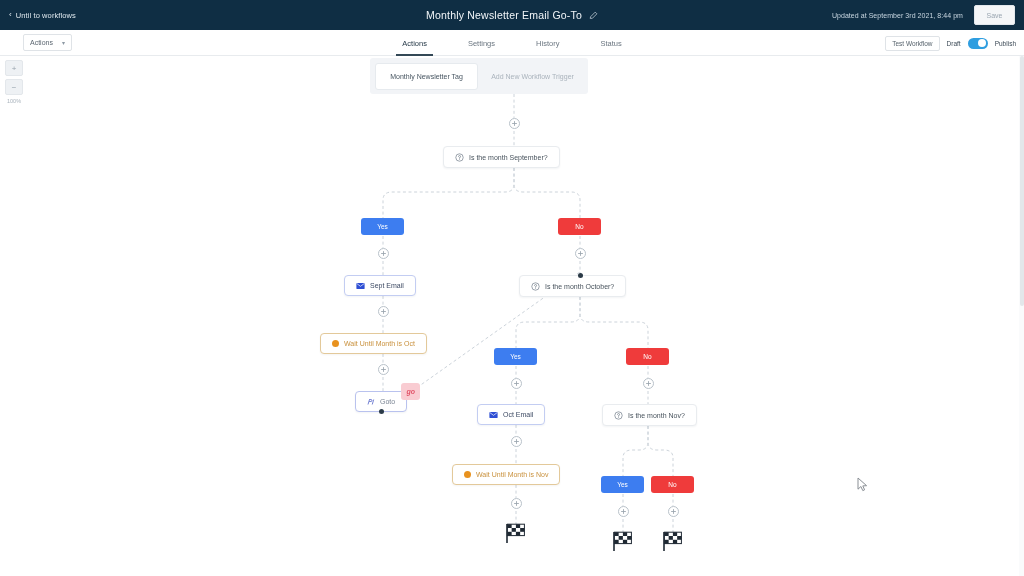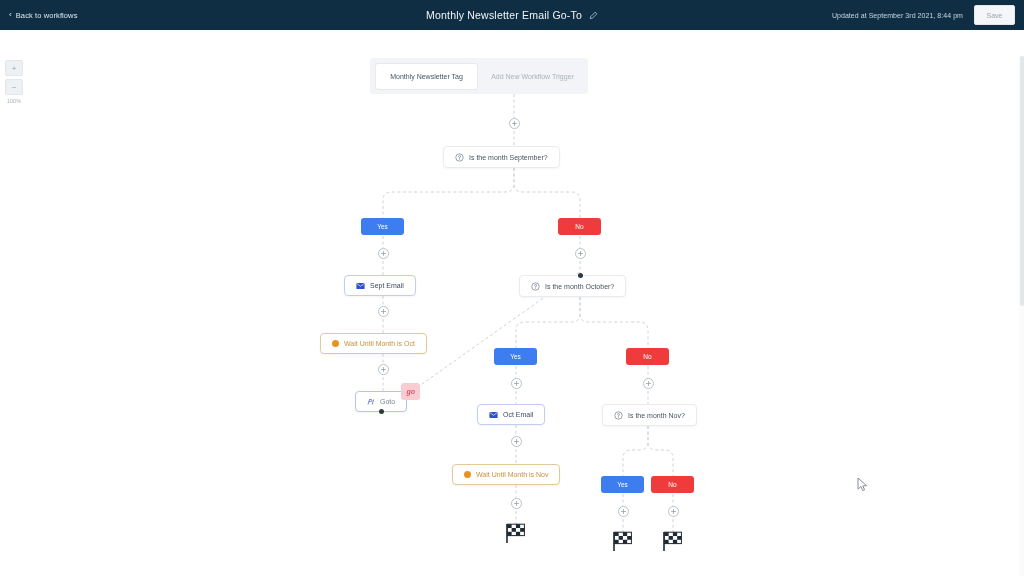--- a/index.html
+++ b/index.html
@@ -199,34 +199,56 @@
   }
 </style>
 </head>
 <body>
 
 <div id="app">
 
   <div class="topbar">
     <div class="back-link">
       <span class="back-chevron">‹</span>
-      <span>Back to workflows</span>
+      <span>Until to workflows</span>
     </div>
 
     <div class="wf-title-wrap">
       <span class="wf-title">Monthly Newsletter Email Go-To</span>
       <svg class="pencil-icon" viewBox="0 0 16 16">
         <path d="M2 13 L3 10 L11 2 L14 5 L6 13 Z" fill="none" stroke="#dfe8ee" stroke-width="1.3"></path>
       </svg>
     </div>
 
     <div class="updated-text">Updated at September 3rd 2021, 8:44 pm</div>
     <div class="save-btn">Save</div>
   </div>
 
+  <div class="subbar">
+    <div class="actions-dd">
+      <span>Actions</span>
+      <span class="dd-caret">▾</span>
+    </div>
+
+    <div class="tabs">
+      <div class="tab active">Actions</div>
+      <div class="tab">Settings</div>
+      <div class="tab">History</div>
+      <div class="tab">Status</div>
+    </div>
+
+    <div class="right-ctrls">
+      <div class="test-wf-btn">Test Workflow</div>
+      <span class="draft-lbl">Draft</span>
+      <div class="toggle">
+        <div class="knob"></div>
+      </div>
+      <span class="publish-lbl">Publish</span>
+    </div>
+  </div>
 
   <div class="canvas">
 
     <svg id="wires" viewBox="0 0 1024 520">
       <g fill="none" stroke="#ccd3da" stroke-width="1" stroke-dasharray="3,2.6">
 
         <path d="M514 38 L514 62"></path>
         <path d="M514 75 L514 94"></path>
 
         <path d="M514 112 L514 128 Q514 136 505 136 L392 136 Q383 136 383 144 L383 162"></path>

